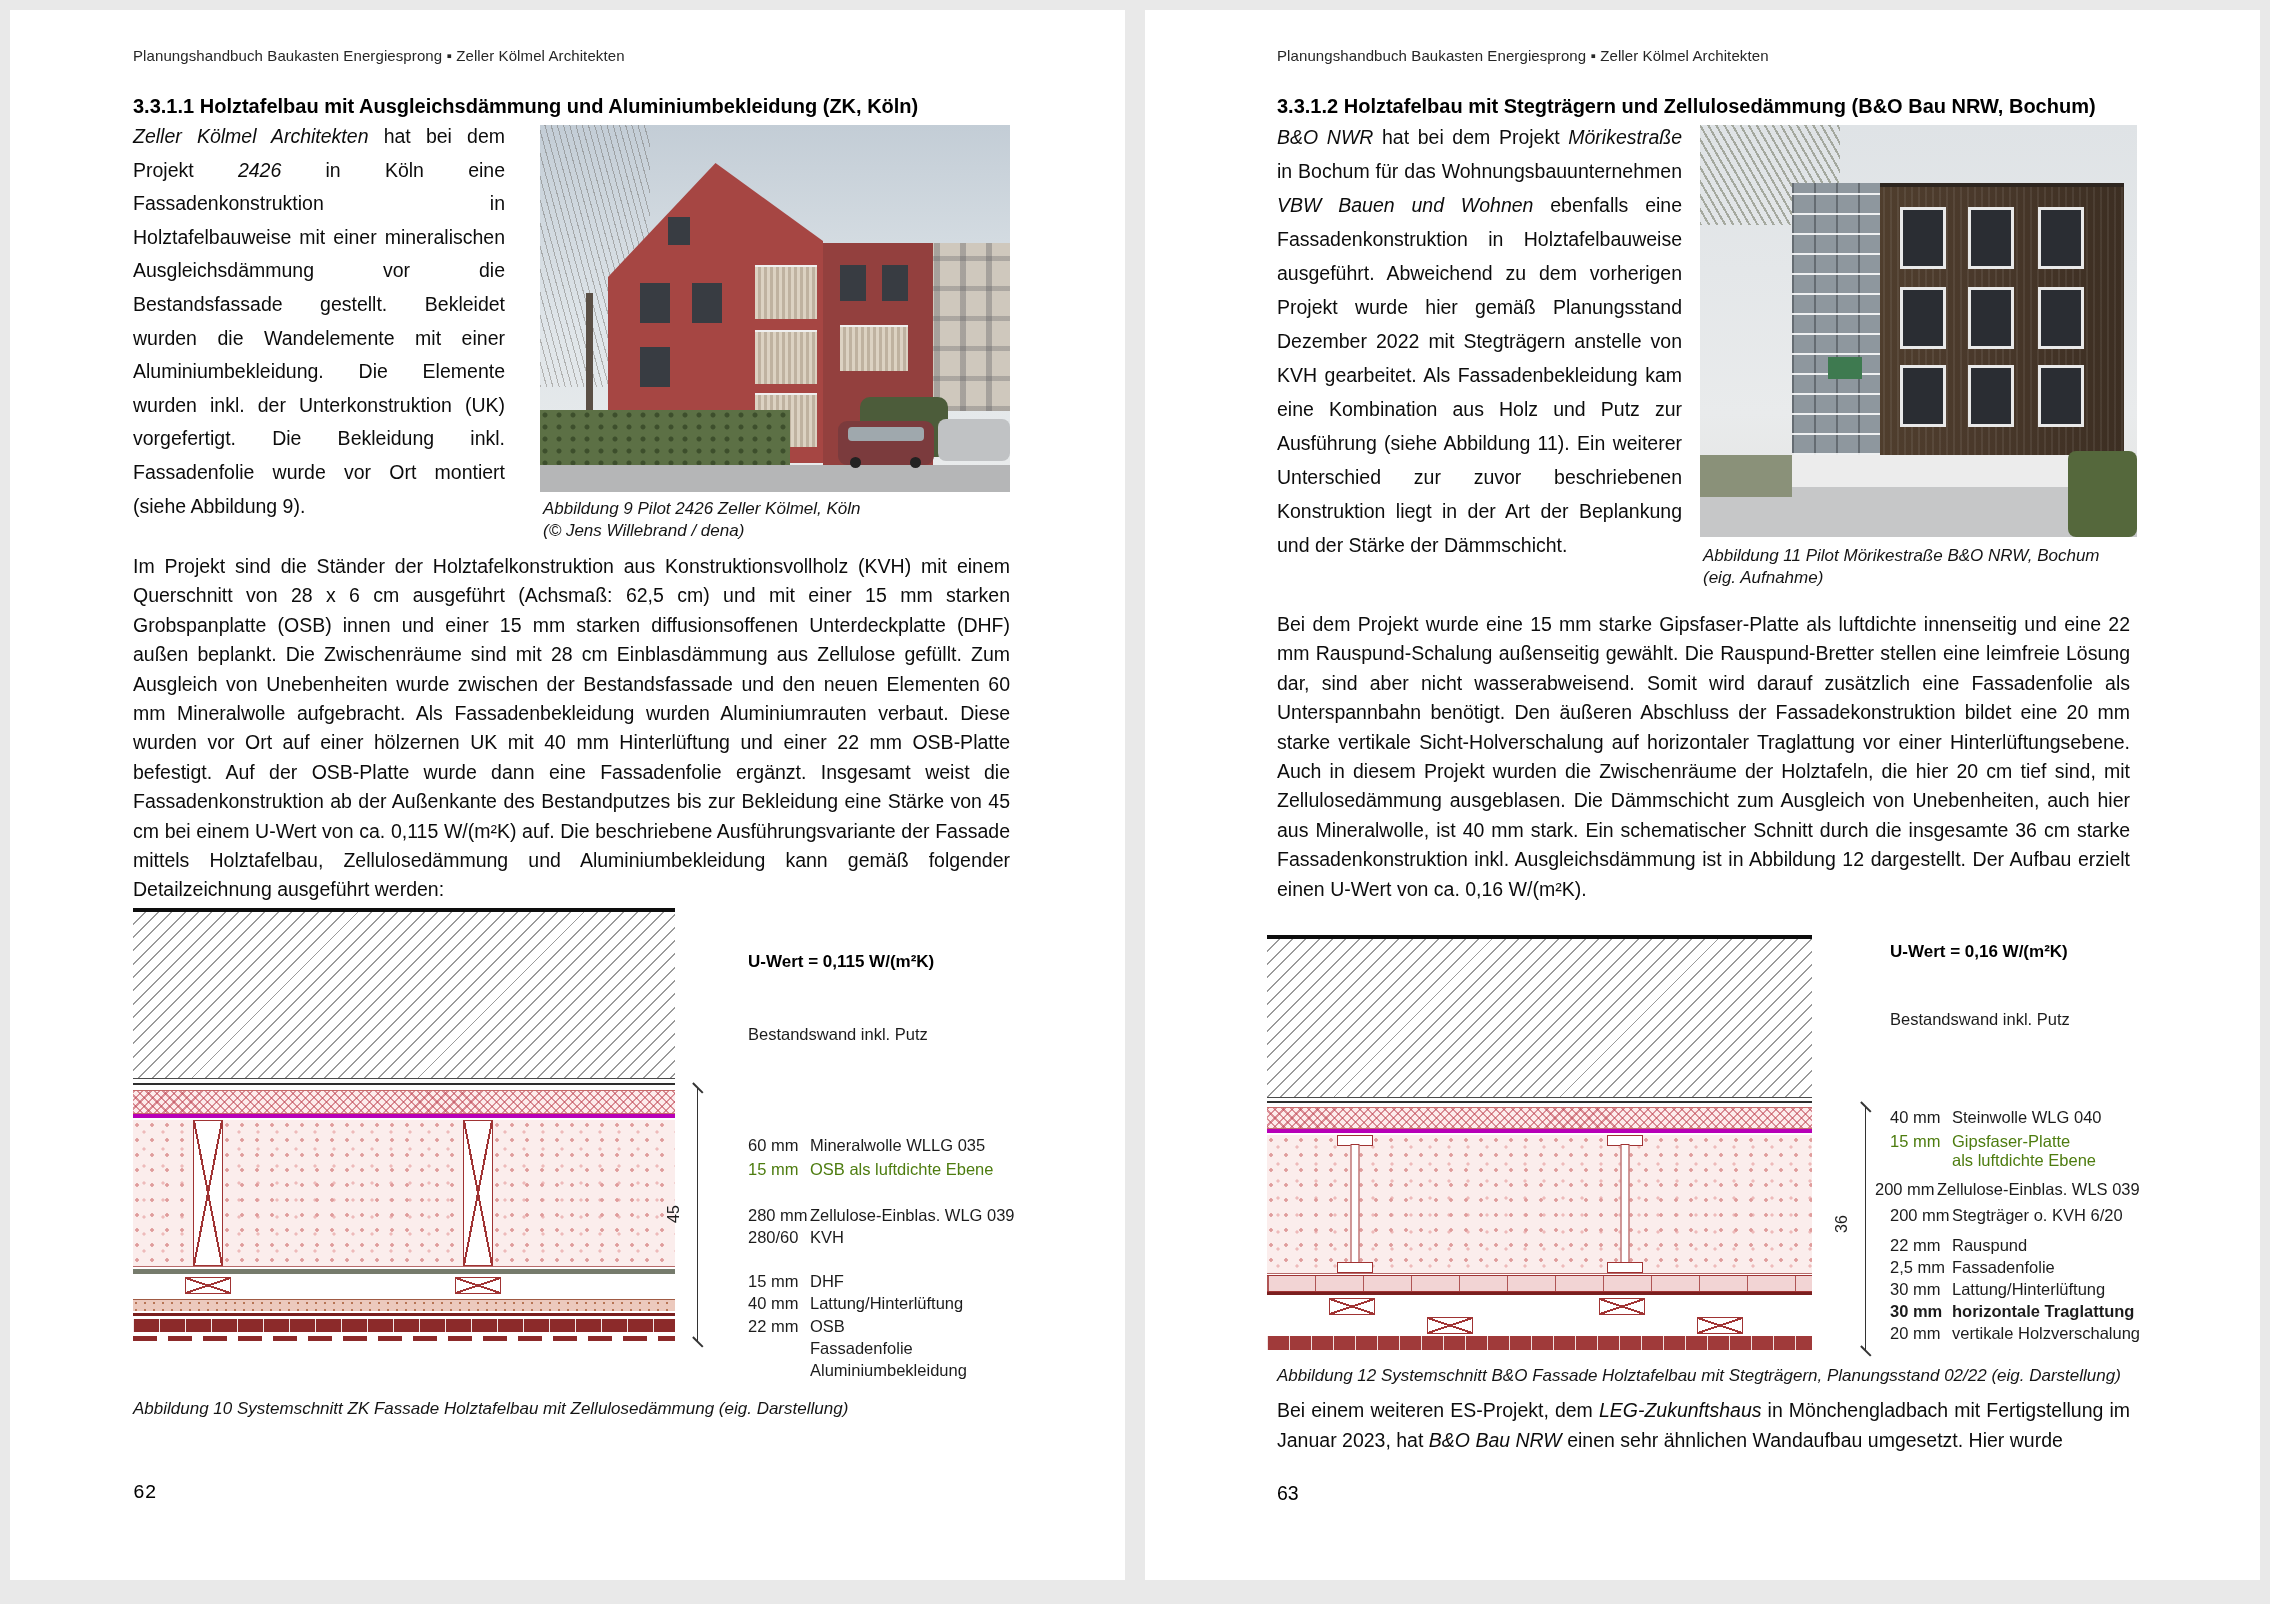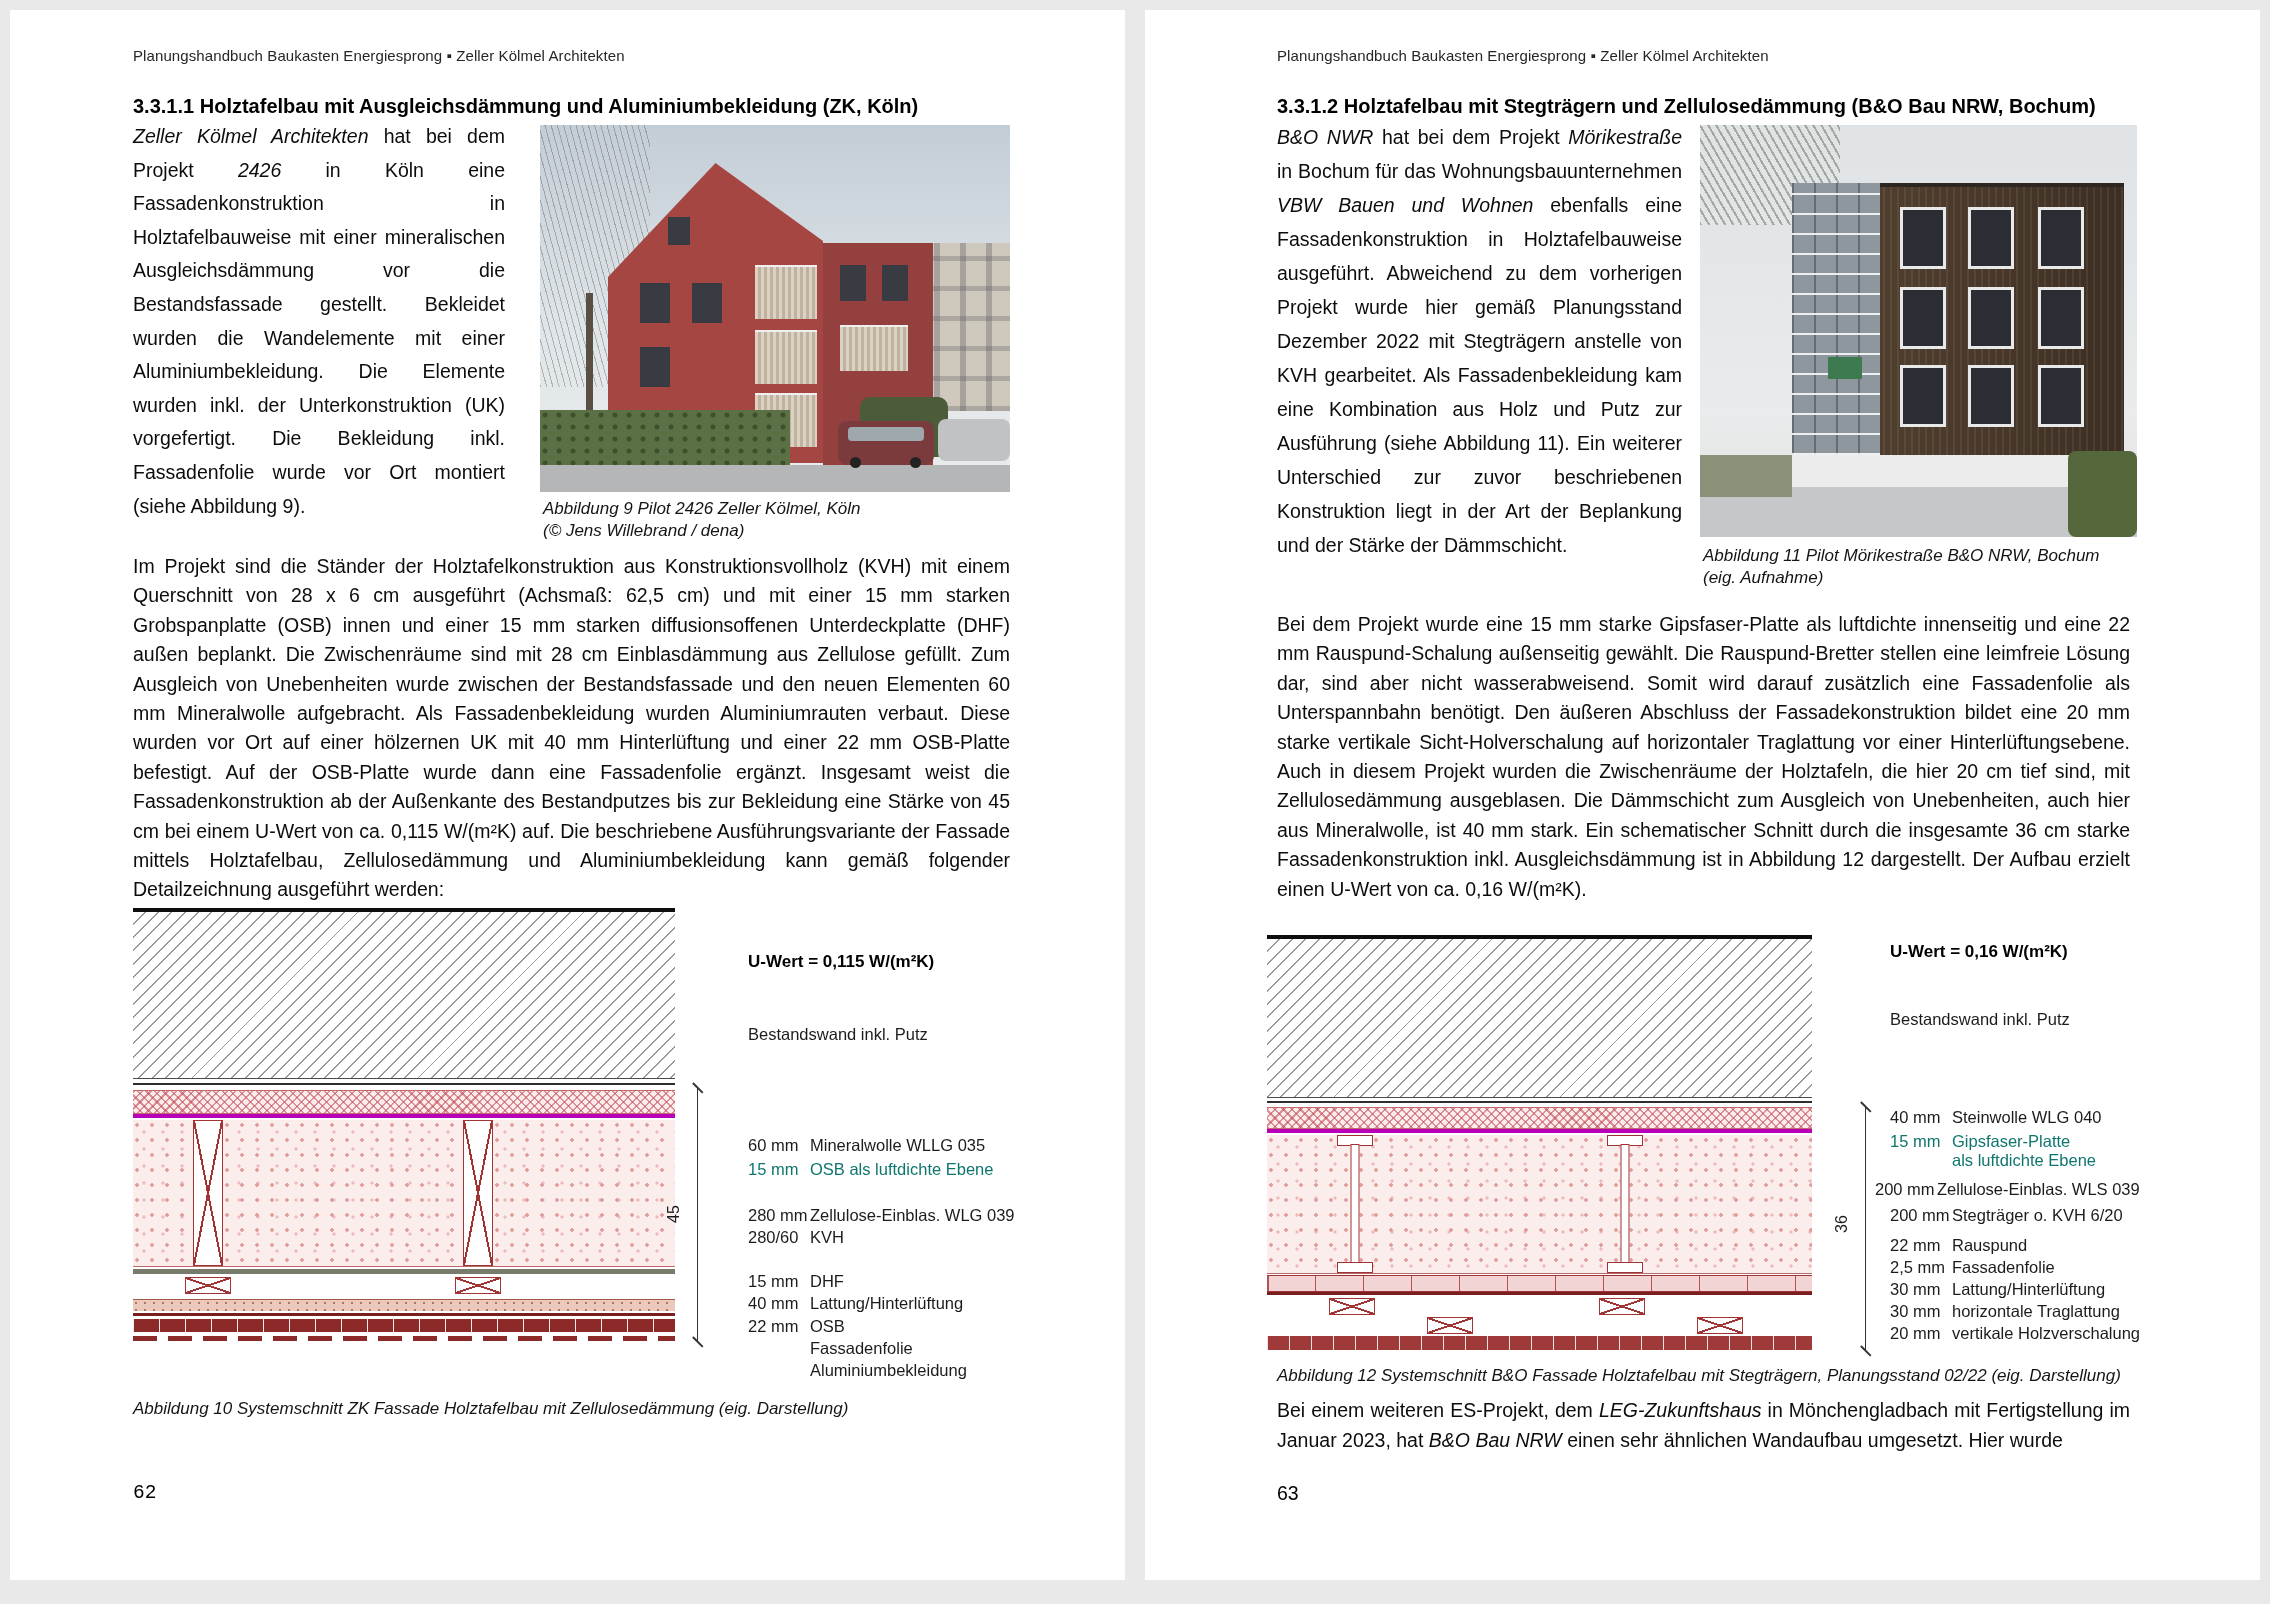--- a/index.html
+++ b/index.html
@@ -76,21 +76,21 @@
   .ijoist .web{position:absolute;left:50%;transform:translateX(-50%);top:9px;bottom:9px;width:7px;border:1.5px solid #a03333;background:#fff;}
   .vdim{position:absolute;width:0;border-left:1.5px solid #333;}
   .vdim::before,.vdim::after{content:"";position:absolute;left:-7px;width:14px;height:1.5px;background:#333;transform:rotate(45deg);}
   .vdim::before{top:-1px;} .vdim::after{bottom:-1px;}
   .dimnum{position:absolute;font-size:16px;color:#1c1c1c;transform:rotate(-90deg);}
   .uwert{position:absolute;font-size:17px;font-weight:bold;color:#000;white-space:nowrap;}
   .walllabel{position:absolute;font-size:16.5px;color:#1c1c1c;white-space:nowrap;}
   .spec-row{position:absolute;font-size:16.5px;color:#1c1c1c;white-space:nowrap;}
   .spec-row .dim{display:inline-block;width:62px;vertical-align:top;}
   .spec-row .lbl{display:inline-block;vertical-align:top;white-space:pre-line;}
-  .spec-row.accent,.spec-row.accent .dim,.spec-row.accent .lbl{color:#0f766e;}
+  .spec-row.accent,.spec-row.accent .dim,.spec-row.accent .lbl{color:#4d7c0f;}
   
   .photo{position:absolute;overflow:hidden;}
   .ph{position:absolute;}
   .win{position:absolute;background:#383c42;}
   .winframed{position:absolute;background:#2a2d33;border:3px solid #e9e9e9;}
   .slats{background:repeating-linear-gradient(90deg,#dcd2c2 0 3px,#bfb2a0 3px 6px);border-top:2px solid #efefef;}
 </style>
 </head>
 <body>
 
@@ -238,19 +238,19 @@
   <div class="uwert" style="left:745px;top:932px;">U-Wert = 0,16 W/(m²K)</div>
   <div class="walllabel" style="left:745px;top:1000px;">Bestandswand inkl. Putz</div>
   <div class="spec-row" style="left:745px;top:1098px;"><span class="dim">40 mm</span><span class="lbl">Steinwolle WLG 040</span></div>
   <div class="spec-row accent" style="left:745px;top:1122px;"><span class="dim">15 mm</span><span class="lbl">Gipsfaser-Platte
 als luftdichte Ebene</span></div>
   <div class="spec-row" style="left:730px;top:1170px;"><span class="dim">200 mm</span><span class="lbl">Zellulose-Einblas. WLS 039</span></div>
   <div class="spec-row" style="left:745px;top:1196px;"><span class="dim">200 mm</span><span class="lbl">Stegträger o. KVH 6/20</span></div>
   <div class="spec-row" style="left:745px;top:1226px;"><span class="dim">22 mm</span><span class="lbl">Rauspund</span></div>
   <div class="spec-row" style="left:745px;top:1248px;"><span class="dim">2,5 mm</span><span class="lbl">Fassadenfolie</span></div>
   <div class="spec-row" style="left:745px;top:1270px;"><span class="dim">30 mm</span><span class="lbl">Lattung/Hinterlüftung</span></div>
-  <div class="spec-row" style="left:745px;top:1292px;"><span class="dim">30 mm</span><span class="lbl">horizontale Traglattung</span></div>
+  <div class="spec-row" style="left:745px;top:1292px;font-weight:bold;"><span class="dim">30 mm</span><span class="lbl">horizontale Traglattung</span></div>
   <div class="spec-row" style="left:745px;top:1314px;"><span class="dim">20 mm</span><span class="lbl">vertikale Holzverschalung</span></div>
 
   <div class="cap" style="left:132px;top:1355px;width:900px;">Abbildung 12 Systemschnitt B&amp;O Fassade Holztafelbau mit Stegträgern, Planungsstand 02/22 (eig. Darstellung)</div>
   <p class="bodytext" style="left:132px;top:1385px;width:853px;line-height:30px;"><span>Bei einem weiteren ES-Projekt, dem </span><i>LEG-Zukunftshaus</i><span> in Mönchengladbach mit Fertigstellung im Januar 2023, hat </span><i>B&amp;O Bau NRW</i><span> einen sehr ähnlichen Wandaufbau umgesetzt. Hier wurde</span></p>
   <div class="pagenum" style="left:132px;top:1472px;">63</div>
 </section>
 
 </body></html>

